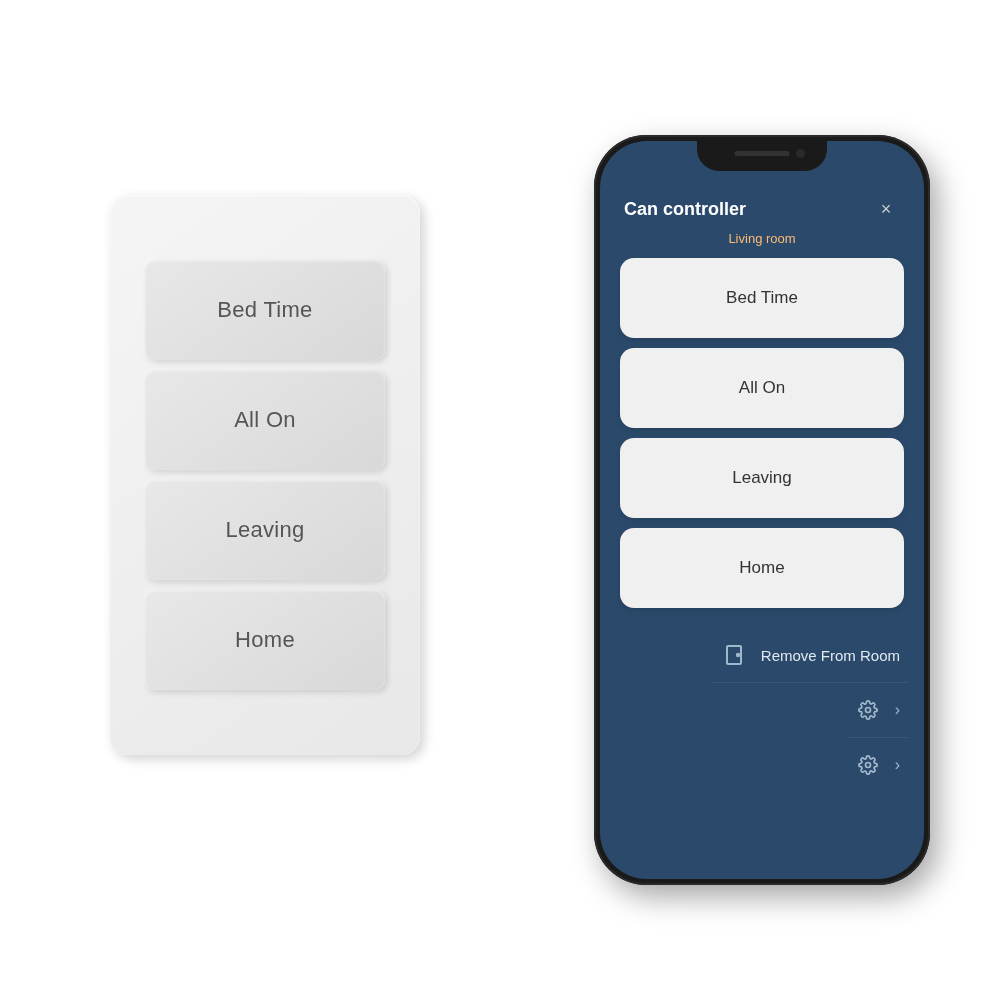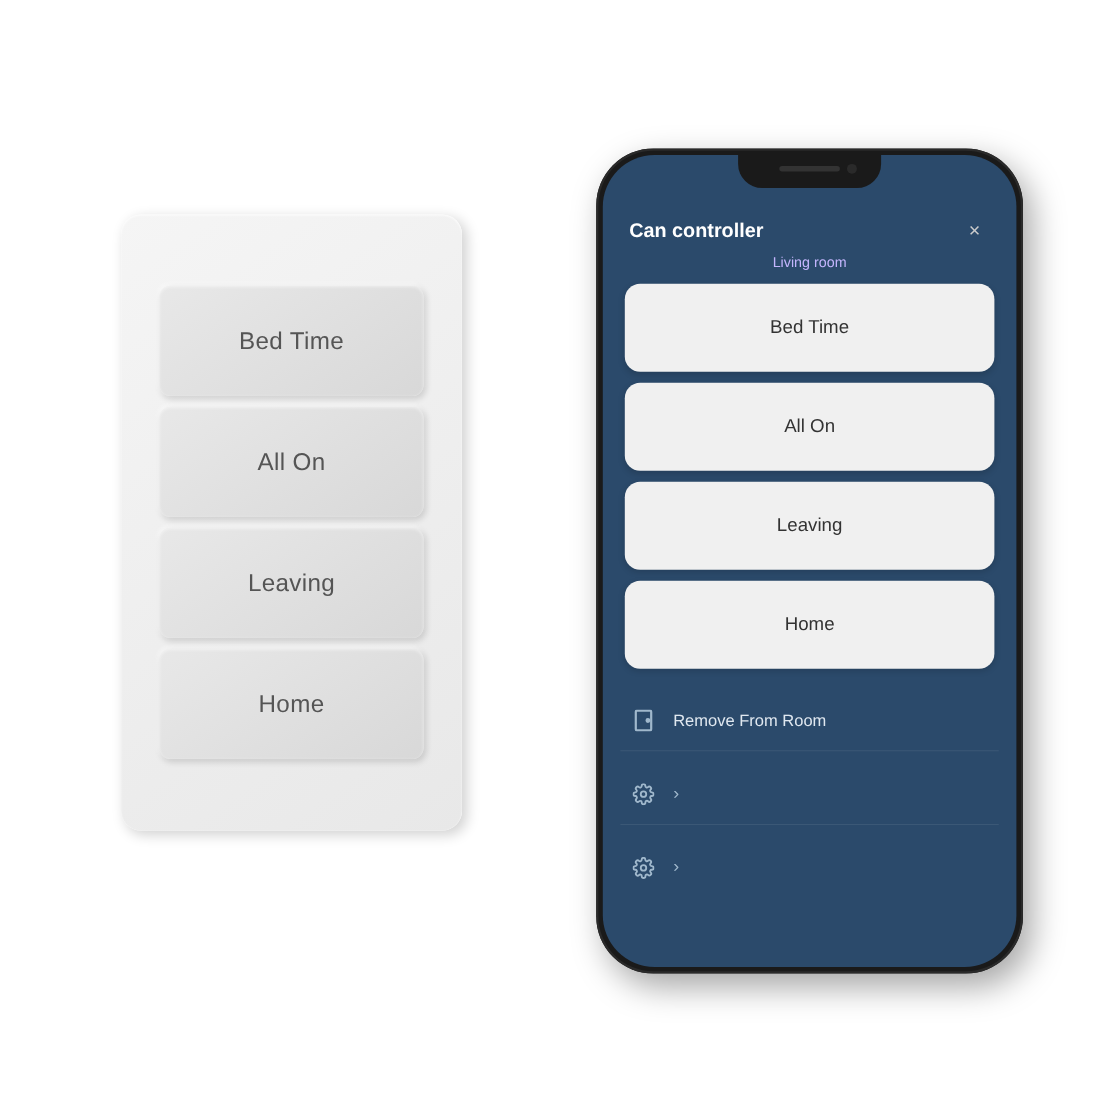--- a/index.html
+++ b/index.html
@@ -67,21 +67,21 @@
       font-weight: 400;
       color: #555;
       letter-spacing: 0.3px;
     }
 
     
     .phone {
       position: absolute;
       right: 20px;
       top: 60px;
-      width: 388px;
+      width: 336px;
       height: 750px;
       background: #1a1a1a;
       border-radius: 52px;
       box-shadow:
         8px 12px 30px rgba(0,0,0,0.35),
         -2px -2px 10px rgba(255,255,255,0.1),
         inset 0 0 0 2px #2a2a2a;
       z-index: 2;
       overflow: hidden;
     }
@@ -176,21 +176,21 @@
       align-items: center;
       justify-content: center;
       color: #ccc;
       font-size: 18px;
       cursor: pointer;
     }
 
     .app-subtitle {
       text-align: center;
       font-size: 13px;
-      color: #c4b5fd;
+      color: #fdba74;
       padding-bottom: 12px;
       flex-shrink: 0;
     }
 
     
     .scene-buttons {
       padding: 0 20px;
       display: flex;
       flex-direction: column;
       gap: 10px;
@@ -213,21 +213,22 @@
       font-weight: 500;
       color: #333;
     }
 
     
     .menu-items {
       margin-top: 20px;
       padding: 0 16px;
       display: flex;
       flex-direction: column;
-      gap: 12px;
+      gap: 0;
+      align-items: flex-end;
     }
 
     .menu-item {
       display: flex;
       align-items: center;
       padding: 14px 8px;
       cursor: pointer;
       border-bottom: 1px solid rgba(255,255,255,0.08);
     }
 

